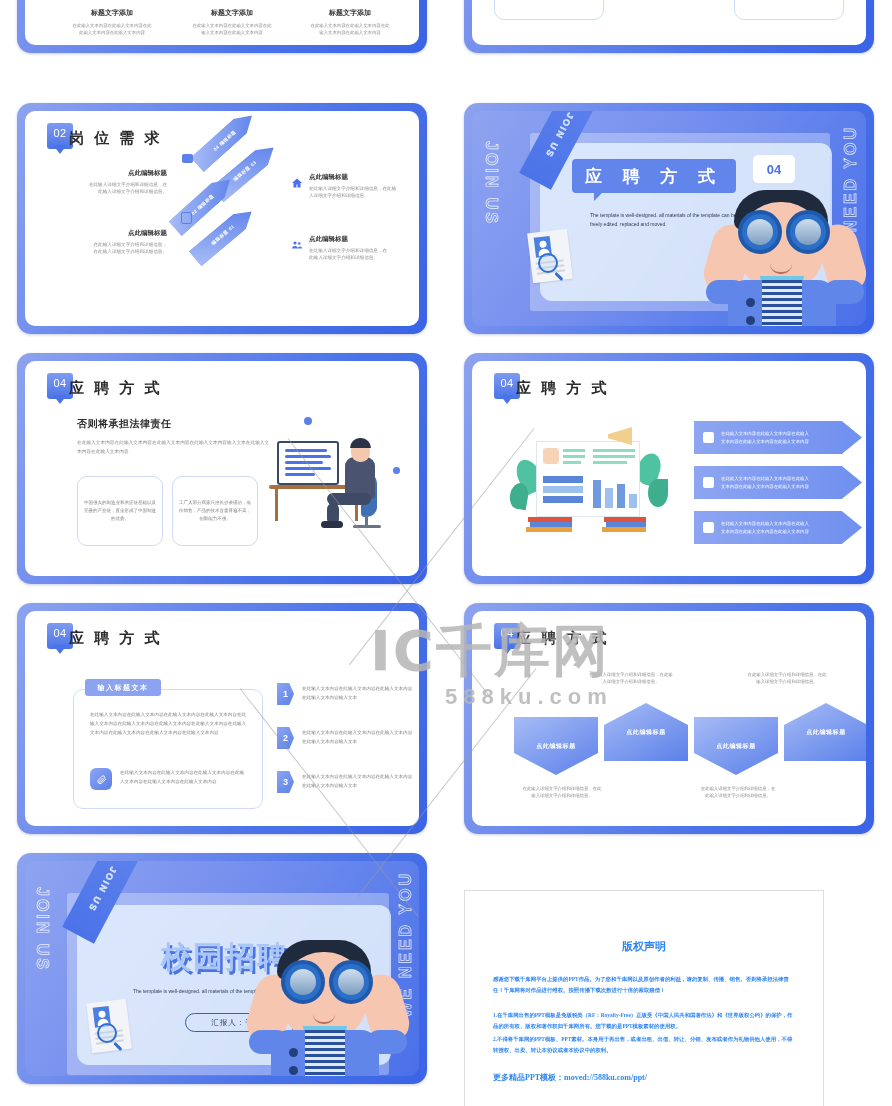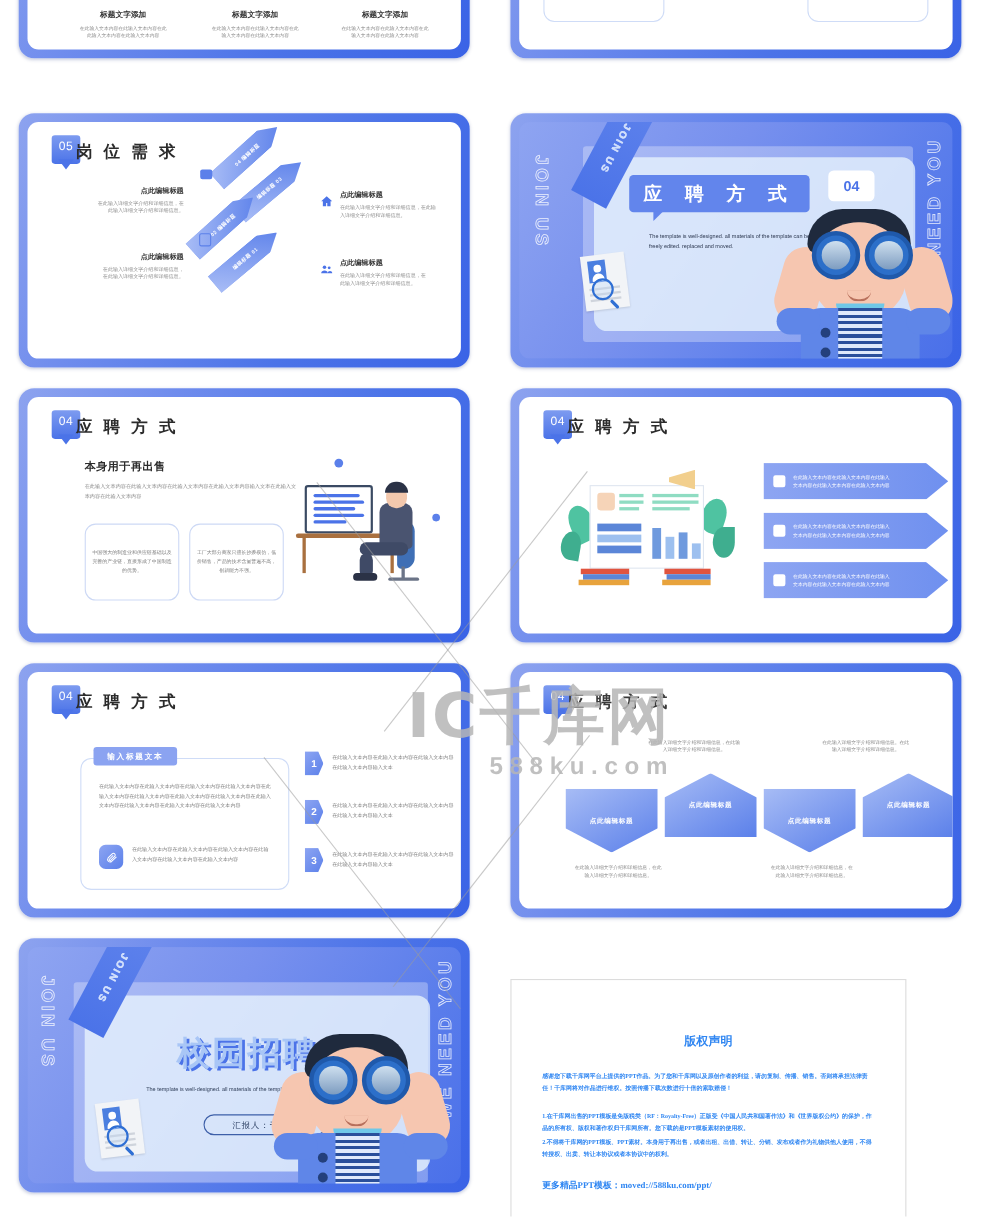--- a/index.html
+++ b/index.html
@@ -245,21 +245,21 @@
       </div>
       <div style="position:absolute; left:262px; top:130px; width:110px; height:60px; border:1px solid #cfdcf7; border-radius:10px; display:flex;align-items:center;justify-content:center;padding:8px;text-align:center;">
         
       </div>
     </div>
   </div>
 
   <div class="slide" style="left:17px; top:103px;">
     <div class="inner">
       <div class="shdr">
-        <div class="pin">05</div>
+        <div class="pin">02</div>
         <div class="stitle">岗 位 需 求</div>
       </div>
 
       <div class="chev" style="left:172px; top:44px; width:74px; height:20px;
                   clip-path:polygon(0 0, 78% 0, 100% 50%, 78% 100%, 0 100%);
                   transform:rotate(-42deg); transform-origin:left center;">
         <span>04  编辑标题</span>
       </div>
       <div class="chev" style="left:192px; top:74px; width:74px; height:20px;
                   clip-path:polygon(0 0, 78% 0, 100% 50%, 78% 100%, 0 100%);
@@ -367,21 +367,21 @@
     </div>
   </div>
 
   <div class="slide" style="left:17px; top:353px;">
     <div class="inner">
       <div class="shdr">
         <div class="pin">04</div>
         <div class="stitle">应 聘 方 式</div>
       </div>
 
-      <div style="position:absolute;left:52px;top:56px;font-size:10px;font-weight:700;color:#2b2b2b;letter-spacing:.5px;">本身用于再出售</div>
+      <div style="position:absolute;left:52px;top:56px;font-size:10px;font-weight:700;color:#2b2b2b;letter-spacing:.5px;">否则将承担法律责任</div>
       <div style="position:absolute;left:52px;top:78px;width:196px;font-size:4.7px;line-height:1.9;color:#8b8b8b;">在此输入文本内容在此输入文本内容在此输入文本内容在此输入文本内容输入文本在此输入文本内容在此输入文本内容</div>
 
       <div class="obox" style="left:52px; top:115px; width:86px; height:70px;">
         <span>中国强大的制造业和供应链基础以及完善的产业链，直接形成了中国制造的优势。</span>
       </div>
       <div class="obox" style="left:147px; top:115px; width:86px; height:70px;">
         <span>工厂大部分商家只擅长抄袭模仿，低价销售，产品的技术含量普遍不高，创新能力不强。</span>
       </div>
 
       <div class="dot" style="left:279px;top:56px;width:8px;height:8px;"></div>

